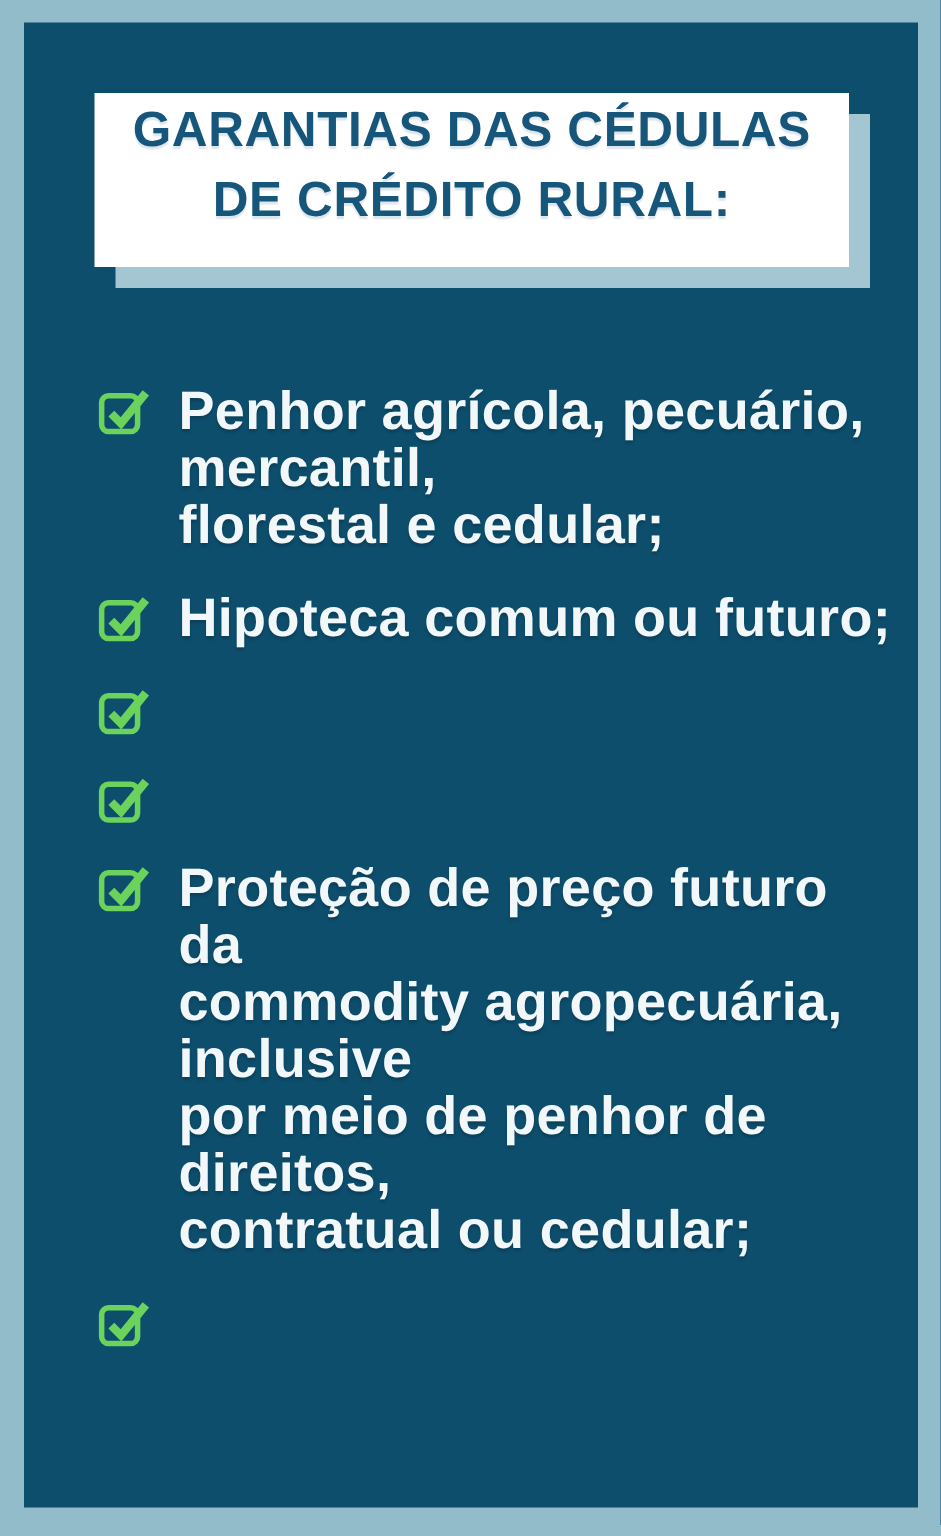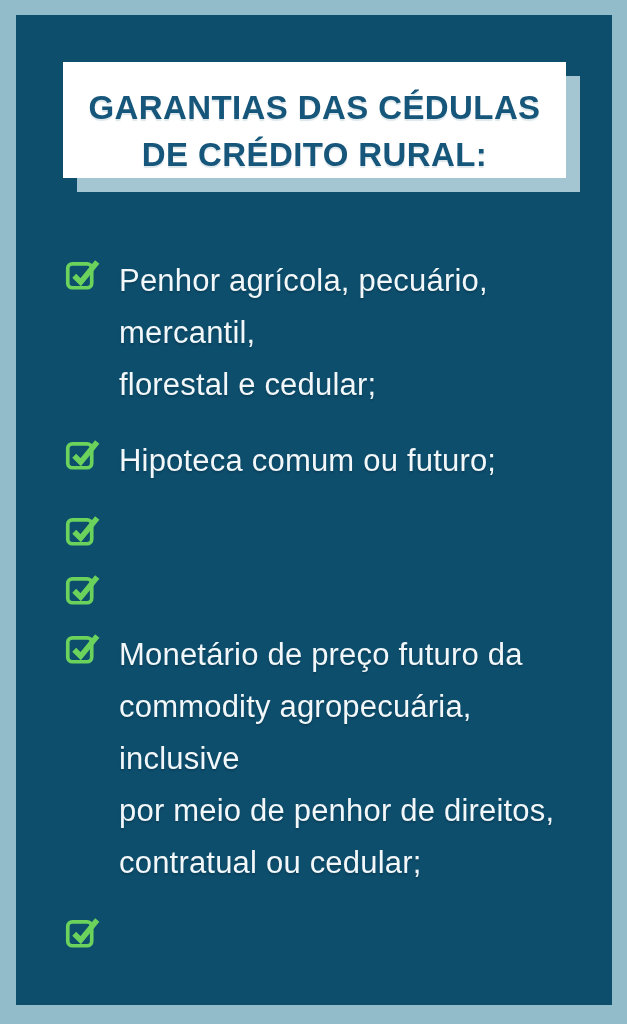--- a/index.html
+++ b/index.html
@@ -24,21 +24,21 @@
     left:16px; top:15px; right:15px; bottom:19px;
     background:var(--panel);
   }
   .title-card{
     position:absolute;
     left:47px; top:47px;
     width:503px; height:116px;
     background:var(--card);
     box-shadow:14px 14px 0 0 var(--card-shadow);
     display:flex;
-    align-items:flex-end;
+    align-items:flex-start;
     justify-content:center;
   }
   .title-card h1{
     font-size:33px;
     line-height:47px;
     font-weight:800;
     letter-spacing:.4px;
     color:var(--title);
     text-align:center;
     white-space:pre-line;
@@ -57,23 +57,23 @@
   }
   .cbx{
     flex:0 0 auto;
     width:35px; height:34px;
     margin-top:1px;
   }
   .cbx svg{display:block;width:35px;height:34px;}
   .cbx .box{stroke:var(--green);}
   .cbx .tick{stroke:var(--green);}
   .item-text{
-    font-size:31px;
-    line-height:52px;
-    font-weight:400;
+    font-size:36px;
+    line-height:38px;
+    font-weight:700;
     letter-spacing:.2px;
     color:var(--text);
     white-space:pre-line;
     text-shadow:0 2px 2px rgba(0,0,0,.18);
   }
 </style>
 </head>
 <body>
 
 <div class="frame">
@@ -126,21 +126,21 @@
         </span>
       </li>
 
       <li>
         <span class="cbx">
           <svg viewBox="0 0 38 36" aria-hidden="true">
             <rect class="box" x="3" y="8" width="26" height="26" rx="5" fill="none" stroke-width="4"></rect>
             <path class="tick" d="M10 21 L17 28 L35 6" fill="none" stroke-width="6" stroke-linejoin="miter"></path>
           </svg>
         </span>
-        <span class="item-text">Monetário de preço futuro da
+        <span class="item-text">Proteção de preço futuro da
 commodity agropecuária, inclusive
 por meio de penhor de direitos,
 contratual ou cedular;</span>
       </li>
 
       <li>
         <span class="cbx">
           <svg viewBox="0 0 38 36" aria-hidden="true">
             <rect class="box" x="3" y="8" width="26" height="26" rx="5" fill="none" stroke-width="4"></rect>
             <path class="tick" d="M10 21 L17 28 L35 6" fill="none" stroke-width="6" stroke-linejoin="miter"></path>

